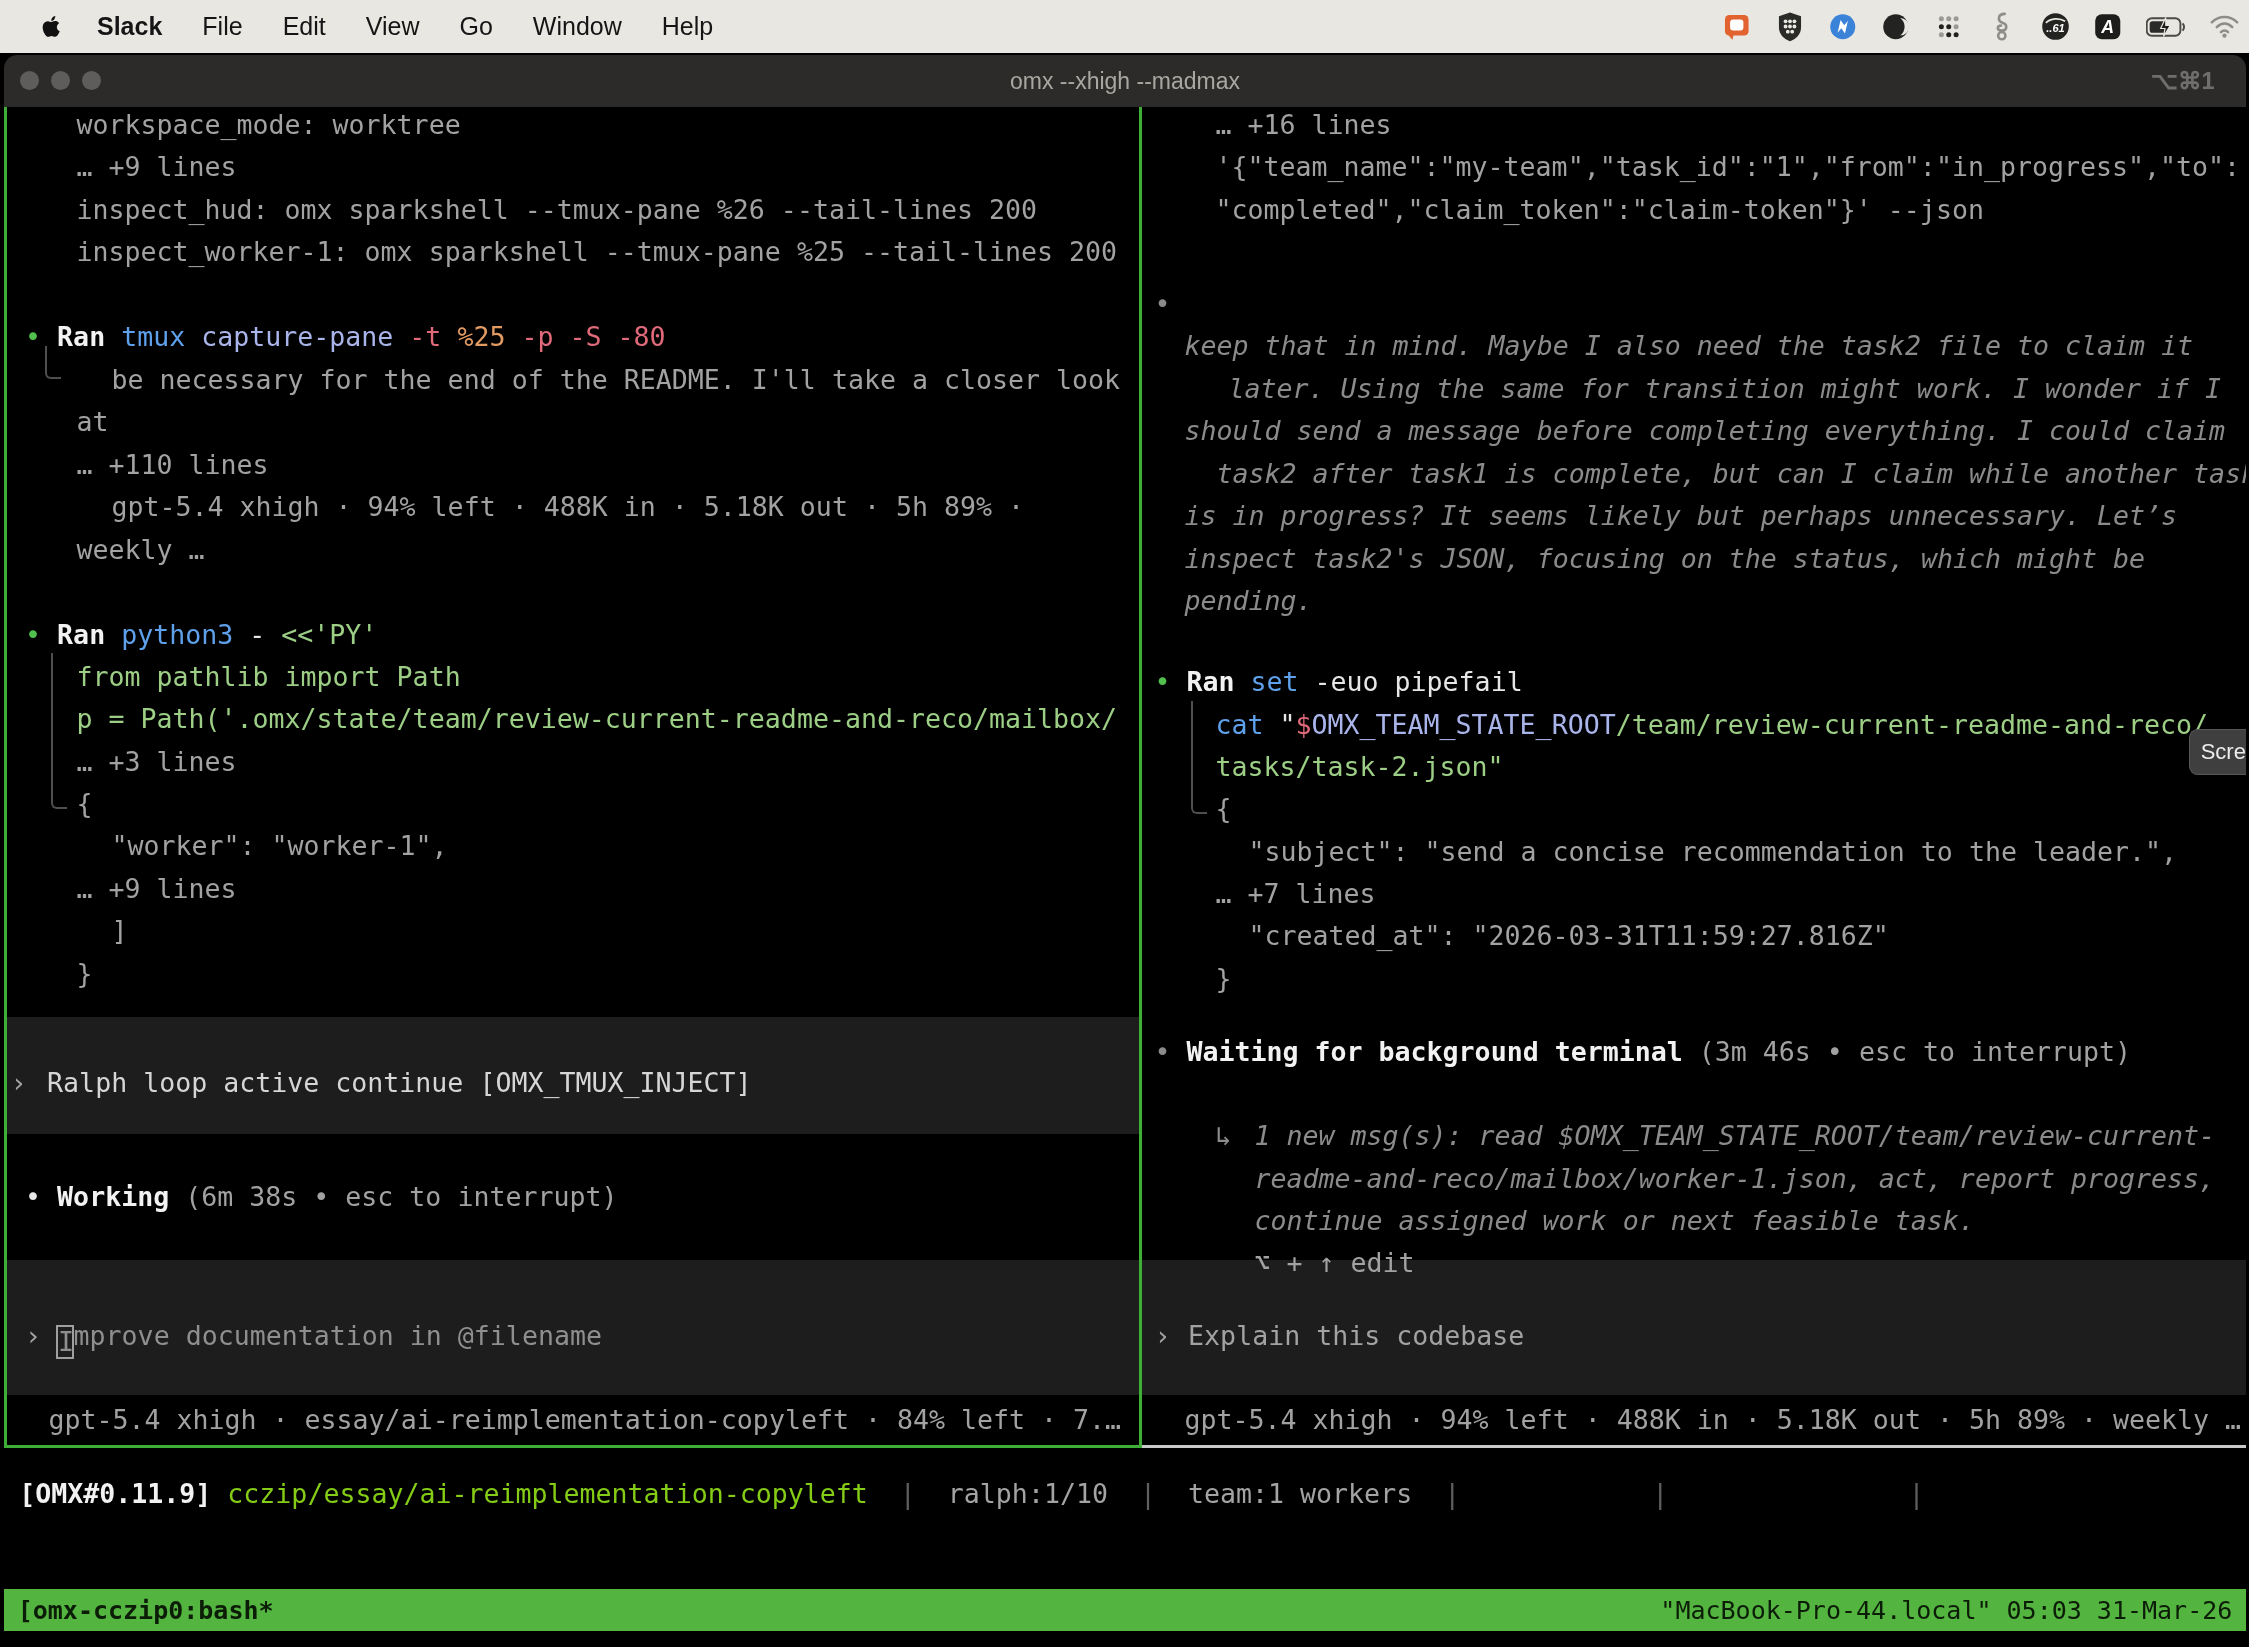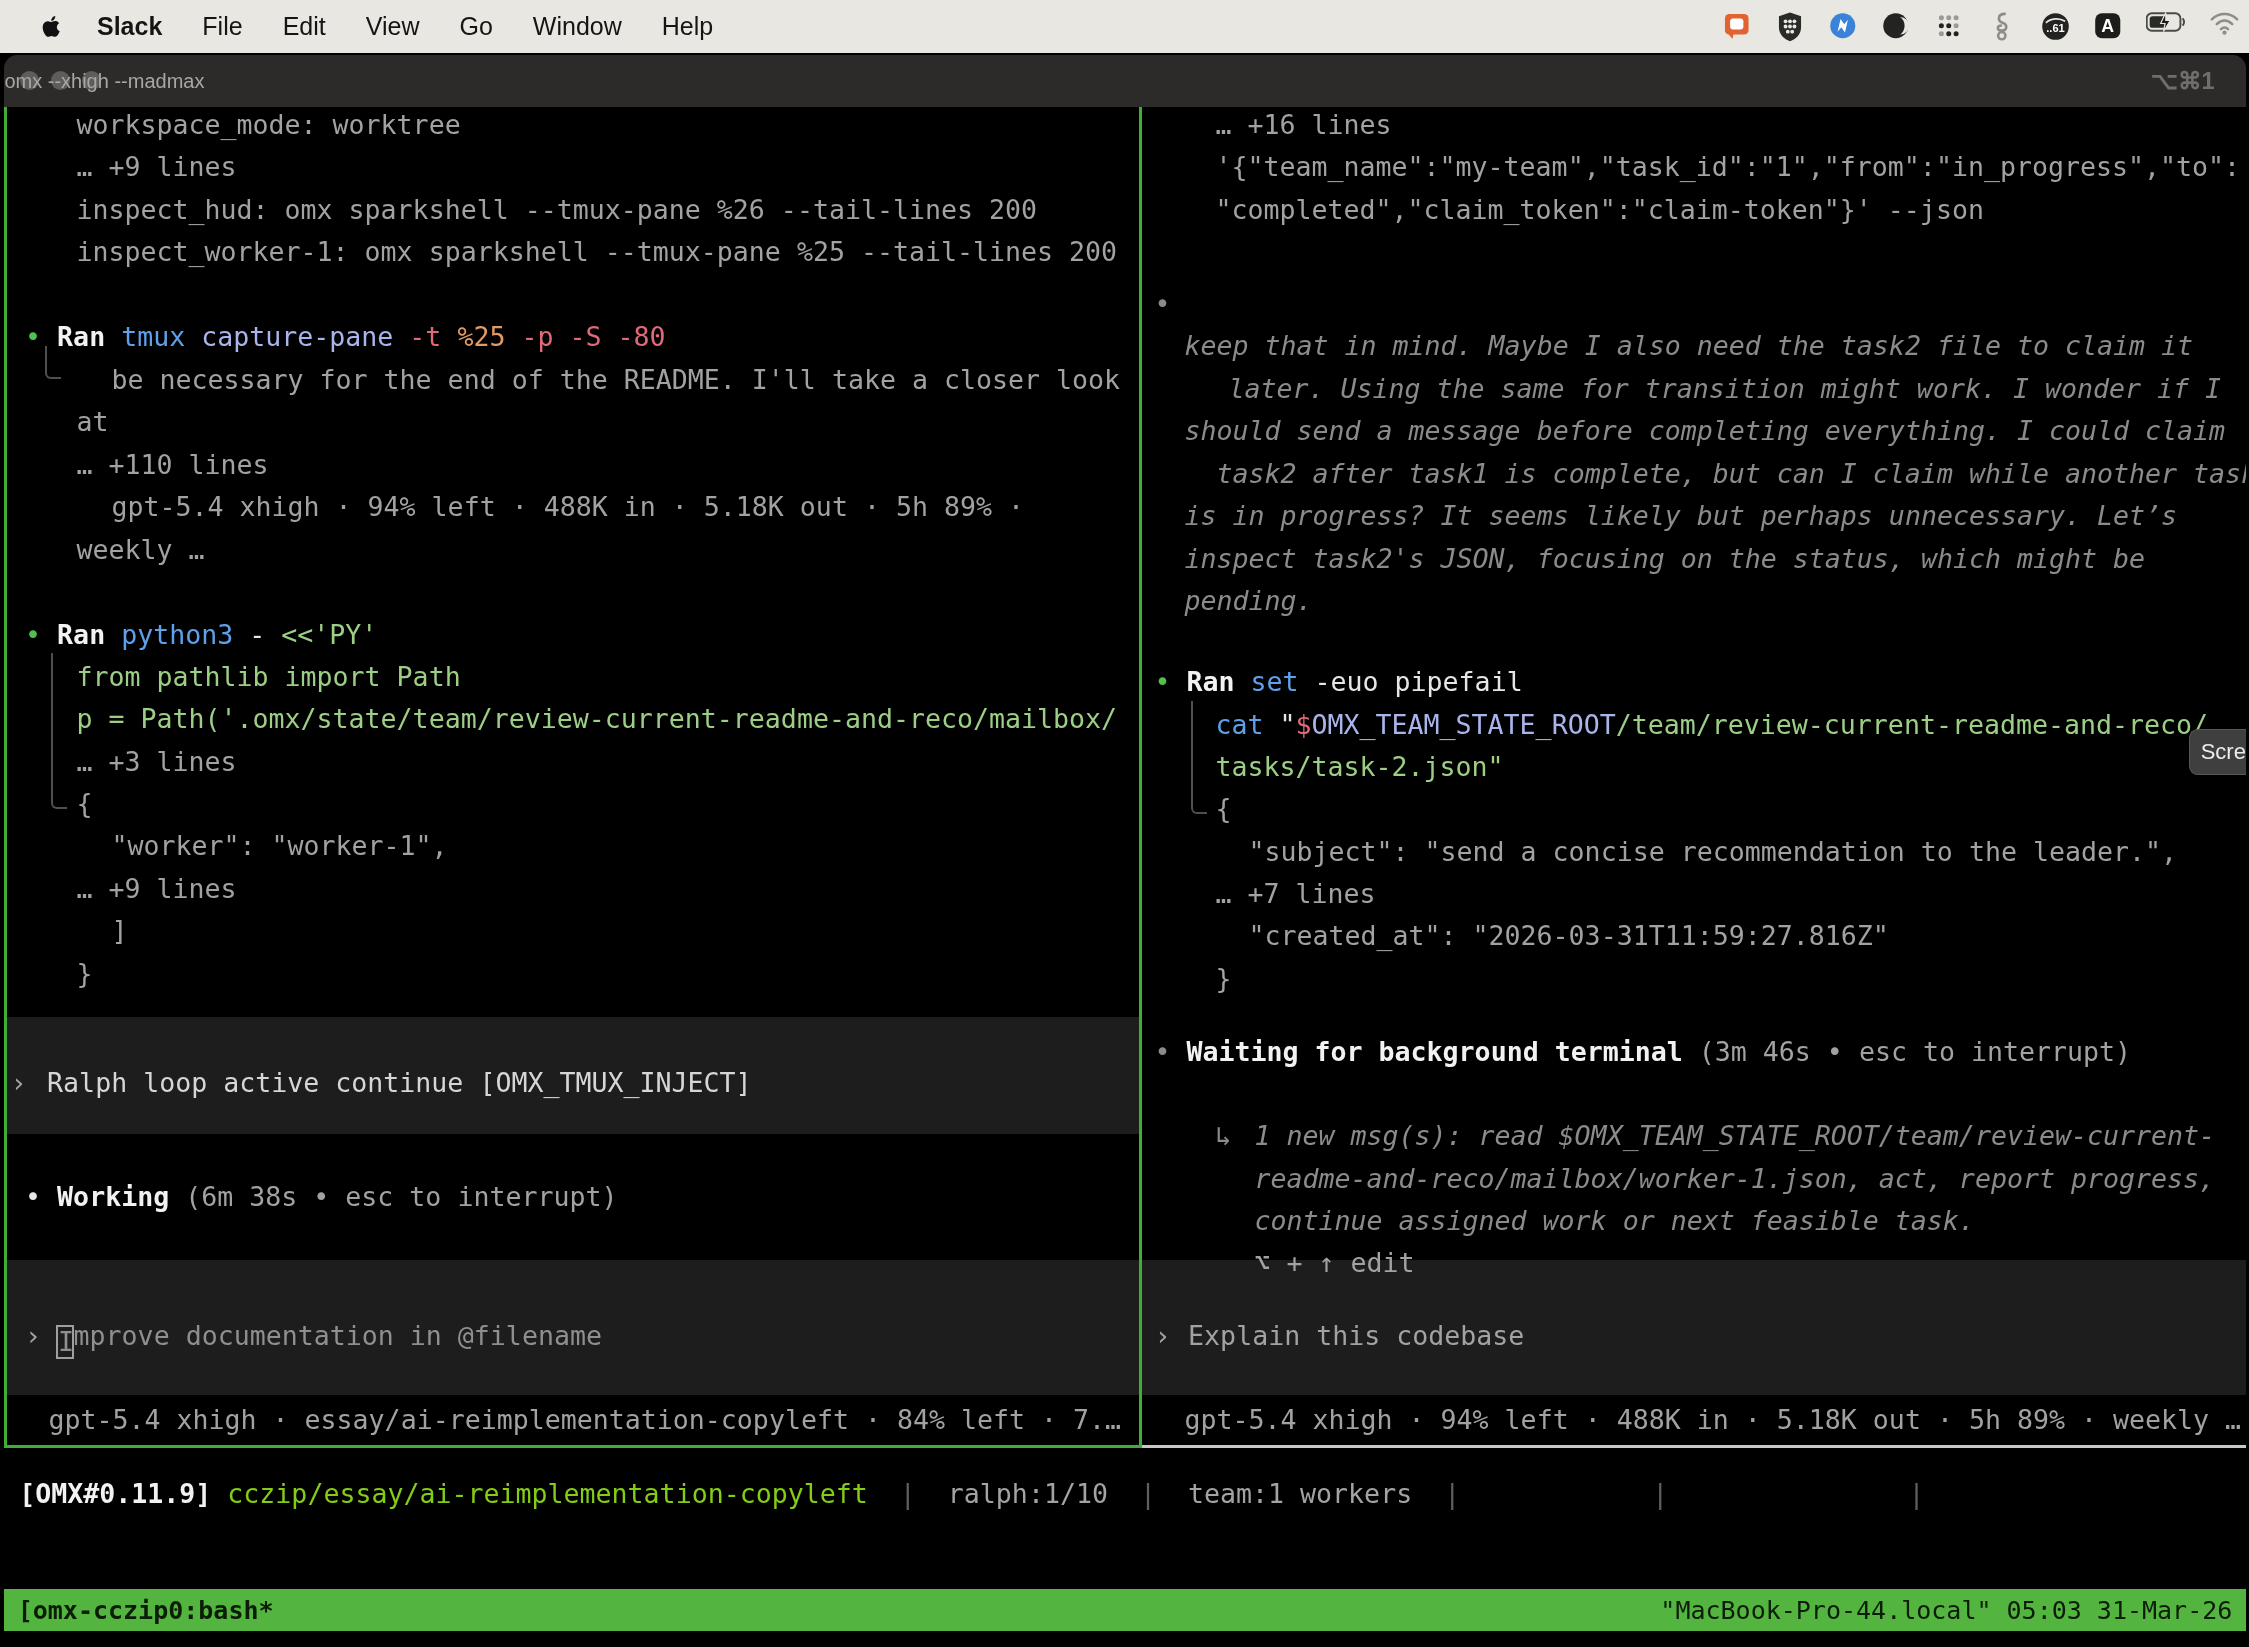--- a/index.html
+++ b/index.html
@@ -3,26 +3,26 @@
 <meta charset="utf-8">
 <style>
   html,body{margin:0;padding:0;background:#000;}
   .screen{position:relative;width:2250px;height:1648px;background:#000;overflow:hidden;font-family:"Liberation Sans",sans-serif;}
   
   .menubar{position:absolute;top:0;left:0;width:2250px;height:53px;background:#e9e7e1;display:flex;align-items:center;color:#151515;font-size:25px;}
   .menubar .apple{margin-left:41px;display:flex;align-items:center;}
   .menu-items{display:flex;align-items:center;margin-left:34px;gap:40px;}
   .menu-app{font-weight:bold;}
   .menu-status{position:absolute;right:10.3px;top:0;height:53px;display:flex;align-items:center;gap:22px;}
-  .mi{width:31px;height:31px;display:flex;justify-content:center;}
+  .mi{width:31px;height:31px;display:flex;align-items:center;justify-content:center;font-style:italic;}
   
   .window{position:absolute;left:4.4px;right:4.4px;top:55px;bottom:0;background:#000;border-radius:13.3px 13.3px 0 0;overflow:hidden;}
   .titlebar{position:relative;height:52px;background:#2c2b29;}
   .tl{position:absolute;top:16px;width:19px;height:19px;border-radius:50%;background:#5e5d5b;}
-  .title{position:absolute;left:0;right:0;top:0;height:52px;line-height:52px;color:#a9a7a1;font-size:20px;}
+  .title{position:absolute;left:0;right:0;top:0;height:52px;line-height:52px;text-align:center;color:#a9a7a1;font-size:23px;}
   .shortcut{position:absolute;right:31px;top:0;height:52px;line-height:52px;color:#6f6e6c;font-size:23.6px;font-weight:bold;}
   
   .term{position:absolute;top:52px;left:0;right:0;bottom:0;background:#000;}
   .ln{position:absolute;font-family:"DejaVu Sans Mono",monospace;font-size:26.6px;line-height:32px;white-space:pre;color:#a2a2a2;}
   .dim{color:#8b8b8b;}
   .ghost{color:#8f8f8f;}
   .wt{color:#f2f2f2;font-weight:bold;}
   .lt{color:#d6d6d6;}
   .bl{color:#5ea0ea;}
   .peri{color:#a9b4ea;}

